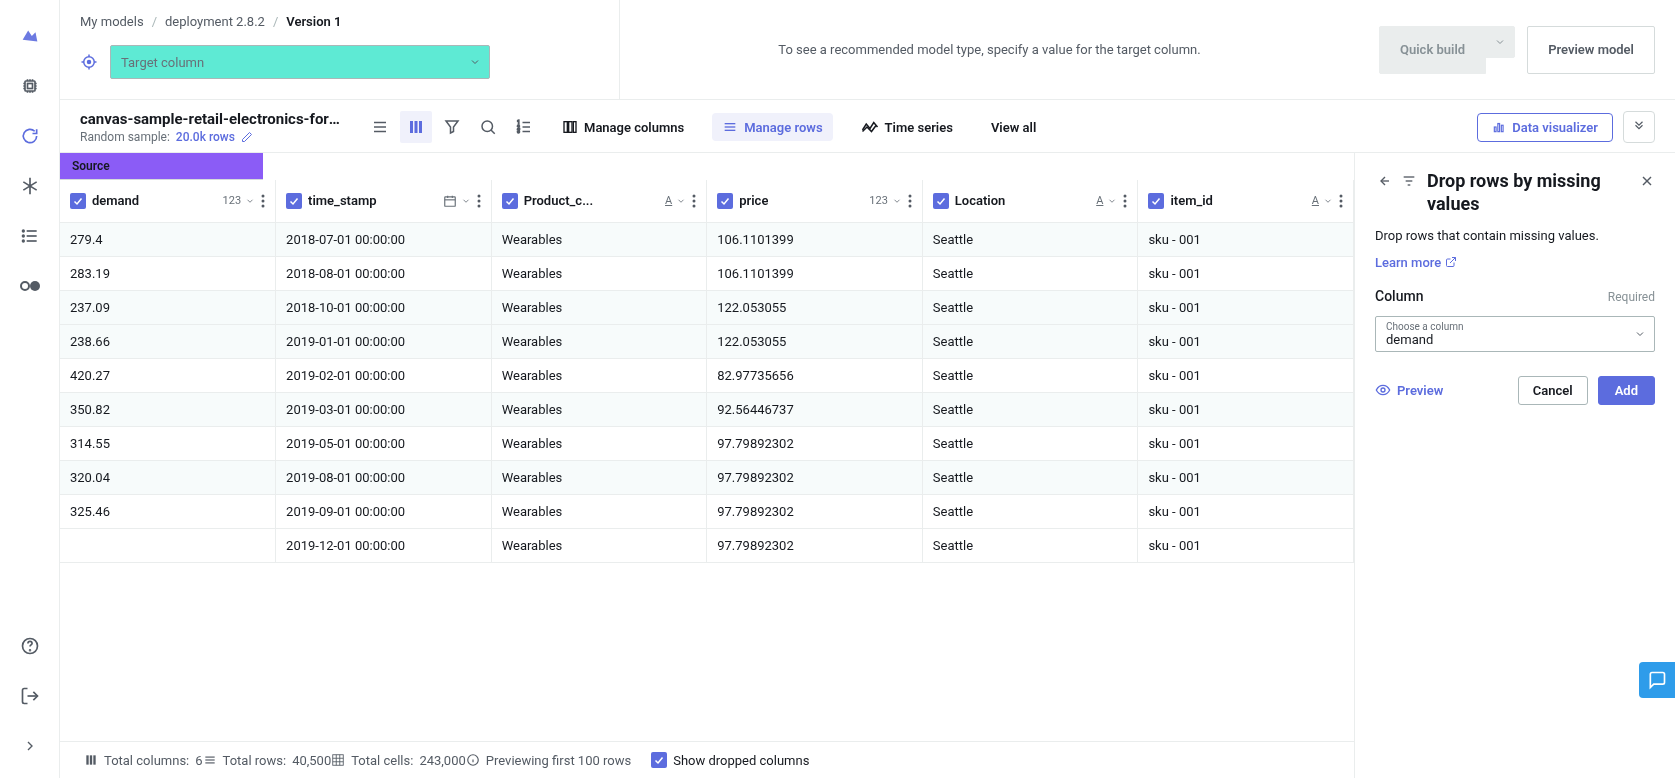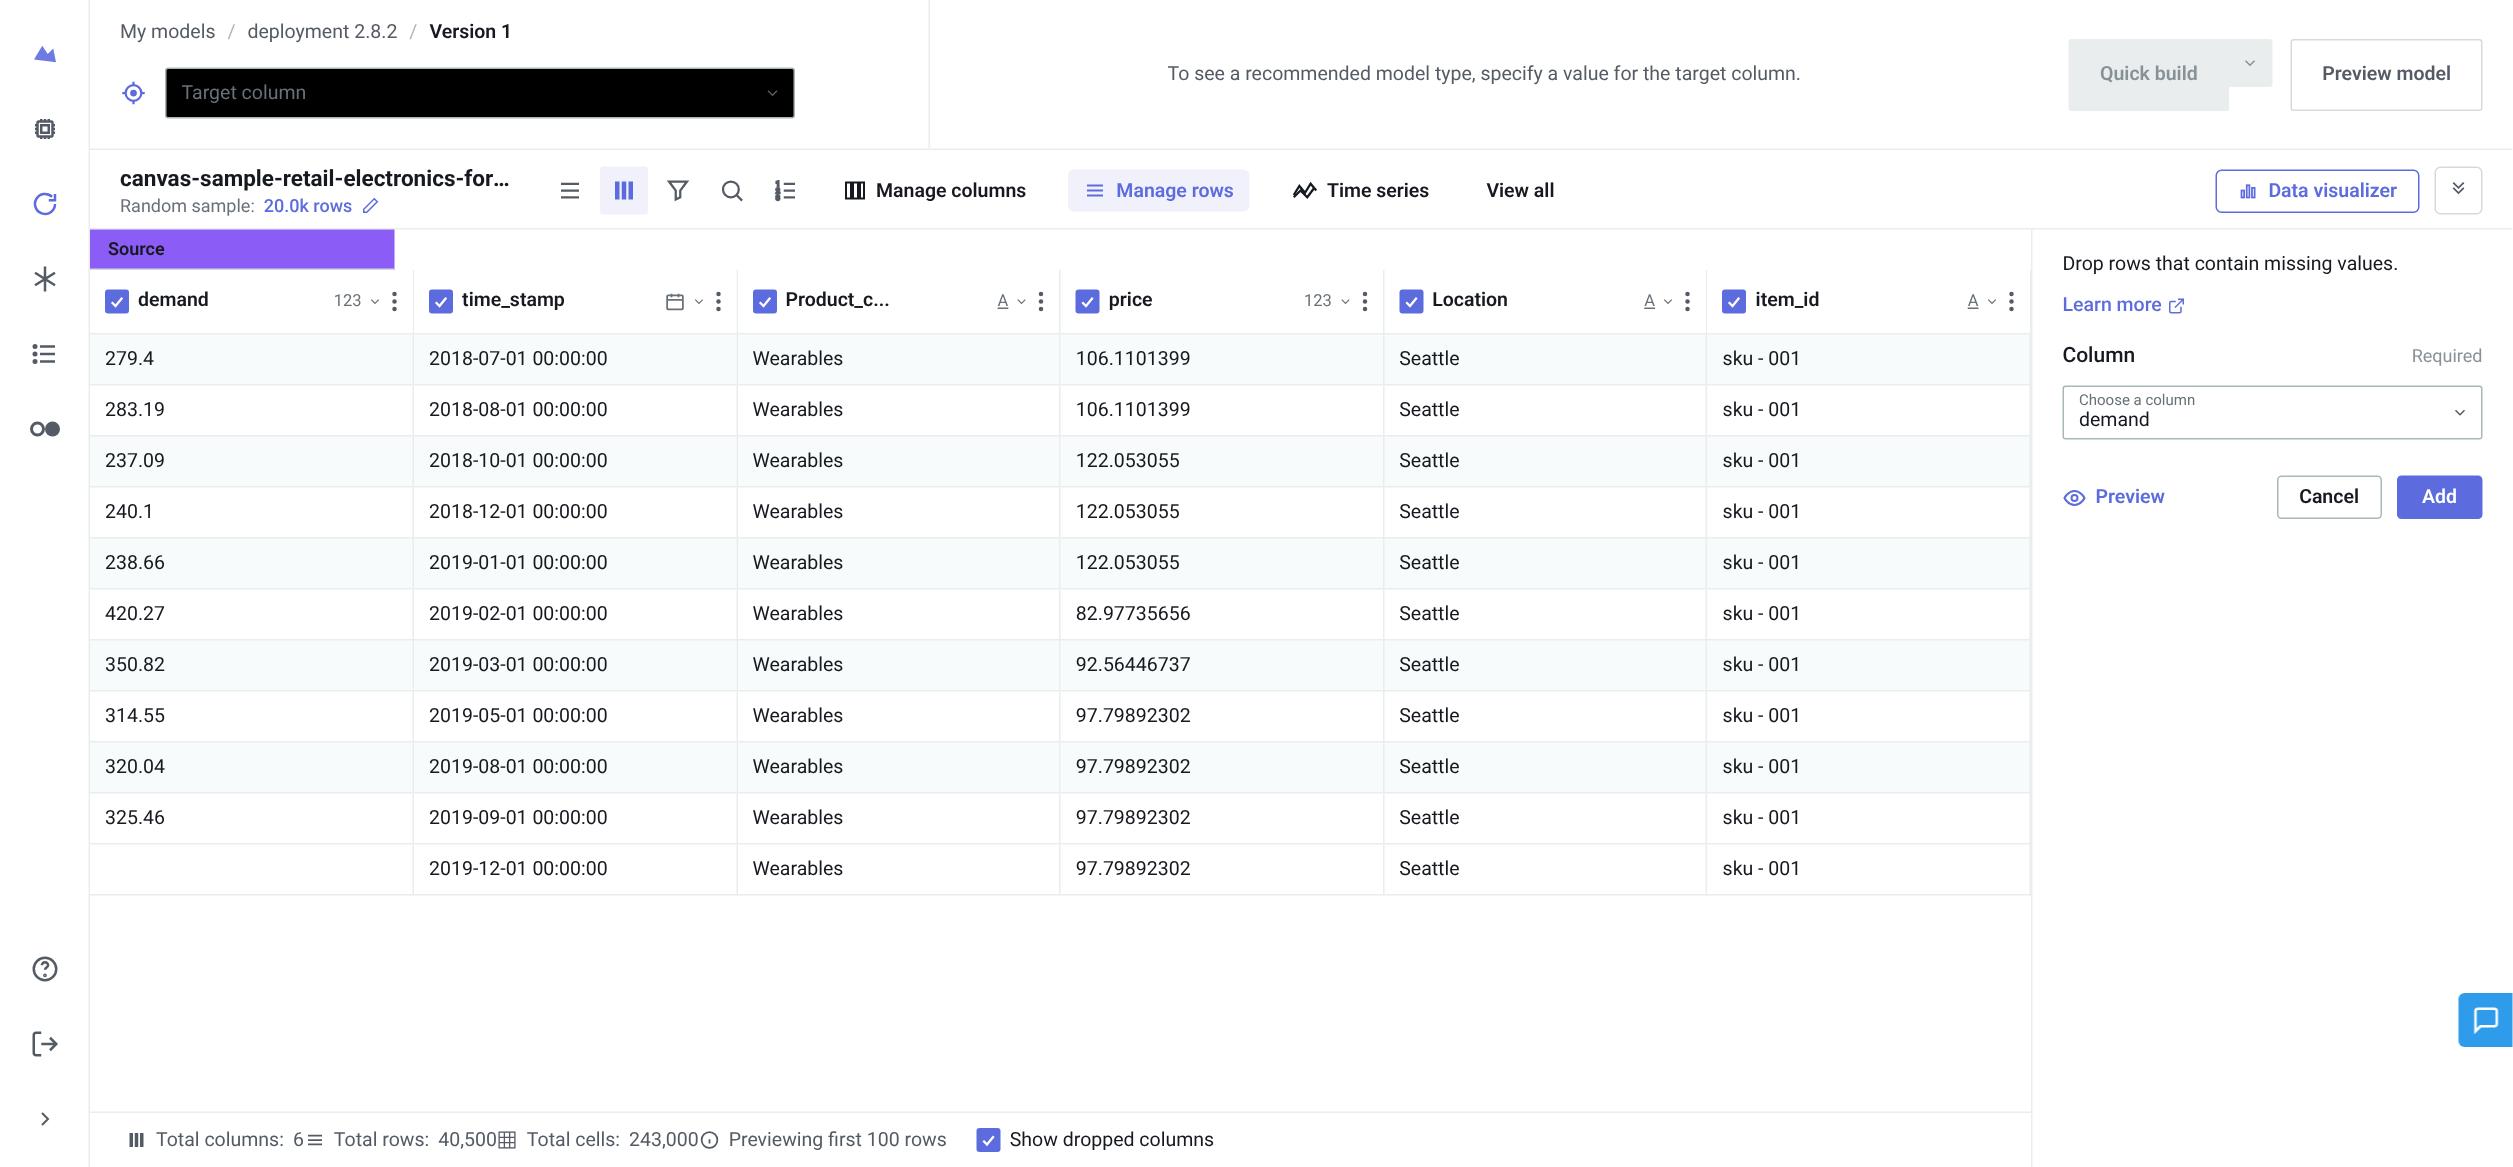--- a/index.html
+++ b/index.html
@@ -63,30 +63,30 @@
 .breadcrumb a { color: #545b64; text-decoration: none; cursor: pointer; }
 .breadcrumb .sep { color: #aab7b8; }
 .breadcrumb .cur { color: #16191f; font-weight: 600; }
 .target-row {
   display: flex;
   align-items: center;
   gap: 12px;
 }
 .target-ic { color: #5c6cde; }
 .target-select {
-  width: 420px;
+  width: 380px;
   height: 34px;
   border: 1px solid #aab7b8;
   border-radius: 2px;
   padding: 0 30px 0 10px;
   color: #687078;
   display: flex;
   align-items: center;
   position: relative;
-  background: #000000;
+  background: #5eead4;
 }
 .target-select .caret {
   position: absolute;
   right: 8px;
   top: 50%;
   transform: translateY(-50%);
 }
 .tb-mid {
   flex: 1;
   display: flex;
@@ -732,28 +732,20 @@
                   <td>sku - 001</td>
                 </tr>
                 <tr class="stripe">
                   <td>237.09</td>
                   <td>2018-10-01 00:00:00</td>
                   <td>Wearables</td>
                   <td>122.053055</td>
                   <td>Seattle</td>
                   <td>sku - 001</td>
                 </tr>
-                <tr>
-                  <td>240.1</td>
-                  <td>2018-12-01 00:00:00</td>
-                  <td>Wearables</td>
-                  <td>122.053055</td>
-                  <td>Seattle</td>
-                  <td>sku - 001</td>
-                </tr>
                 <tr class="stripe">
                   <td>238.66</td>
                   <td>2019-01-01 00:00:00</td>
                   <td>Wearables</td>
                   <td>122.053055</td>
                   <td>Seattle</td>
                   <td>sku - 001</td>
                 </tr>
                 <tr>
                   <td>420.27</td>
@@ -849,20 +841,42 @@
               <svg width="12" height="12" viewBox="0 0 24 24" fill="none" stroke="#fff" stroke-width="3">
                   <polyline points="5 13 10 18 19 7"></polyline>
                 </svg>
             </span>
             <span style="color:#16191f;">Show dropped columns</span>
           </div>
         </div>
       </div>
 
       <div class="sidepanel">
+        <div class="sp-head">
+          <span class="back">
+            <svg width="16" height="16" viewBox="0 0 24 24" fill="none" stroke="currentColor" stroke-width="2">
+                <polyline points="15 18 9 12 15 6"></polyline>
+                <line x1="9" y1="12" x2="21" y2="12"></line>
+              </svg>
+          </span>
+          <span class="filt">
+            <svg width="16" height="16" viewBox="0 0 24 24" fill="none" stroke="currentColor" stroke-width="2">
+                <line x1="4" y1="6" x2="20" y2="6"></line>
+                <line x1="7" y1="12" x2="17" y2="12"></line>
+                <line x1="10" y1="18" x2="14" y2="18"></line>
+              </svg>
+          </span>
+          <div class="sp-title">Drop rows by missing values</div>
+          <span class="sp-close">
+            <svg width="16" height="16" viewBox="0 0 24 24" fill="none" stroke="currentColor" stroke-width="2">
+                <line x1="6" y1="6" x2="18" y2="18"></line>
+                <line x1="6" y1="18" x2="18" y2="6"></line>
+              </svg>
+          </span>
+        </div>
         <div class="sp-desc">Drop rows that contain missing values.</div>
         <div class="sp-link">
           <span>Learn more</span>
           <svg width="12" height="12" viewBox="0 0 24 24" fill="none" stroke="currentColor" stroke-width="2">
               <path d="M14 3h7v7"></path>
               <path d="M10 14L21 3"></path>
               <path d="M18 13v6a2 2 0 0 1-2 2H5a2 2 0 0 1-2-2V8a2 2 0 0 1 2-2h6"></path>
             </svg>
         </div>
         <div class="sp-field-row">

